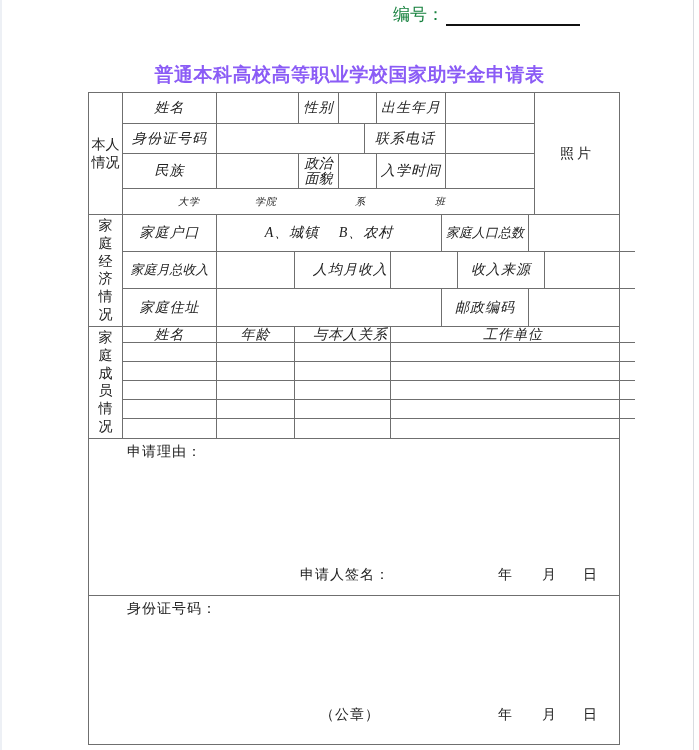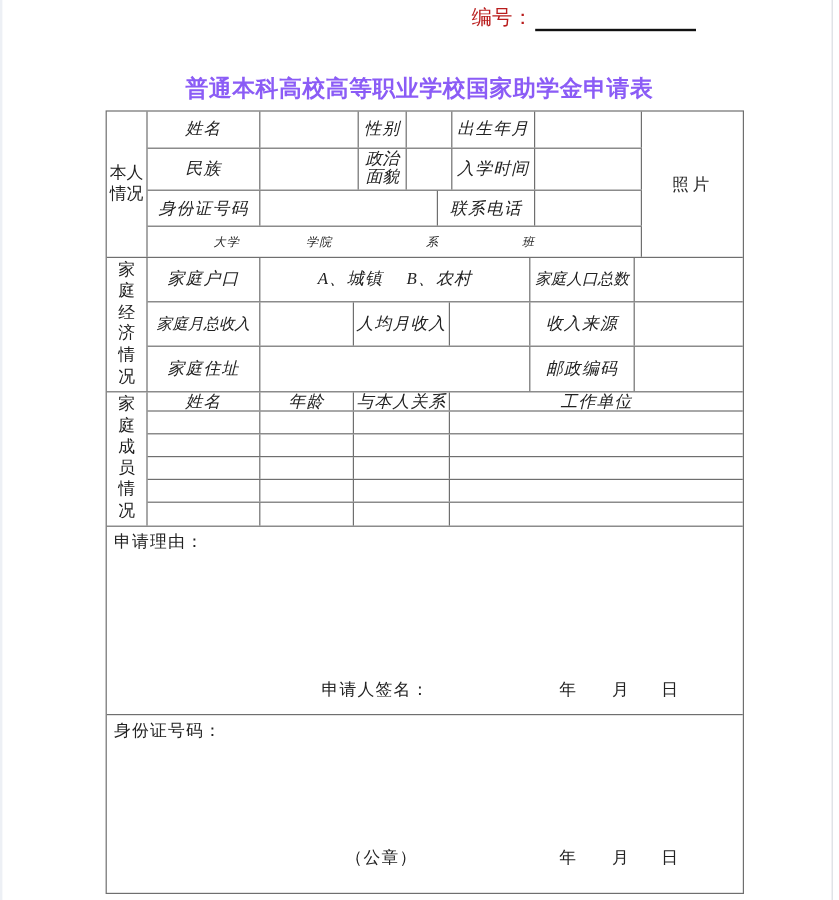--- a/index.html
+++ b/index.html
@@ -4,21 +4,21 @@
 <style>
   html,body { margin:0; padding:0; background:#ffffff; }
   .page {
     position:relative; width:699px; height:750px; background:#ffffff;
     font-family:"Liberation Serif","DejaVu Serif",serif; color:#222;
     overflow:hidden;
   }
   .edge-left  { position:absolute; left:0; top:0; width:2px; height:100%; background:#edf0f5; }
   .edge-right { position:absolute; left:693px; top:0; width:1px; height:100%; background:#d9dce1; }
 
-  .serial { position:absolute; left:393px; top:3px; font-size:17px; color:#b91c1c; white-space:nowrap; }
+  .serial { position:absolute; left:393px; top:3px; font-size:17px; color:#15803d; white-space:nowrap; }
   .serial-line { display:inline-block; width:134px; height:17px; border-bottom:2px solid #111; margin-left:2px; vertical-align:bottom; }
 
   .form-title {
     position:absolute; top:63px; left:0; width:100%; text-align:center;
     font-size:19px; font-weight:bold; letter-spacing:0.5px; color:#8b5cf6; line-height:24px;
   }
 
   .form-table {
     position:absolute; left:88px; top:92px; width:532px; height:653px;
     border:1px solid #6f6f6f; box-sizing:border-box;
@@ -51,35 +51,35 @@
   .two-line { flex-direction:column; line-height:15px; letter-spacing:0; }
 
   .photo-cell {
     width:84px; flex-shrink:0; display:flex; align-items:center; justify-content:center;
     font-size:14px; letter-spacing:3px;
   }
 
   .uni-cell { position:relative; }
   .uni-cell span { position:absolute; top:50%; transform:translateY(-50%); font-size:10px; letter-spacing:1px; }
 
-  .block { position:relative; box-sizing:border-box; font-size:14px; width:100%; }
+  .block { position:relative; box-sizing:border-box; font-size:14px; width:100%;margin-left:32px; }
   .corner-label { position:absolute; left:6px; top:4px; font-size:14px; letter-spacing:1px; }
   .abs { position:absolute; font-size:14px; letter-spacing:1px; white-space:nowrap; }
 
   
   .h31 { height:31px; } .h35 { height:35px; } .h30 { height:30px; } .h25 { height:25px; }
   .h37 { height:37px; } .h16 { height:16px; } .h19 { height:19px; }
   .s1 { height:122px; } .s2 { height:112px; } .s3 { height:112px; }
   .s4 { height:157px; } .s5 { height:148px; }
 
   
   .w94{width:94px;} .w82{width:82px;} .w40{width:40px;} .w38{width:38px;}
   .w69{width:69px;} .w89{width:89px;} .w148{width:148px;} .w81{width:81px;}
   .w412{width:412px;} .w225{width:225px;} .w87{width:87px;} .w90{width:90px;}
-  .w78{width:78px;} .w80{width:80px;} .w67{width:67px;} .w244{width:244px;}
+  .w78{width:78px;} .w80{width:80px;margin-left:16px;} .w67{width:67px;} .w244{width:244px;}
 </style>
 </head>
 <body>
 
 <div class="page">
   <div class="edge-left"></div>
   <div class="edge-right"></div>
 
   <div class="serial">
     <span>编号：</span><span class="serial-line"></span>
@@ -94,39 +94,39 @@
         <span>本人</span>
         <span>情况</span>
       </div>
       <div class="rows s1-rows">
         <div class="row h31 bb">
           <div class="cell w94 br">姓名</div>
           <div class="cell w82 br"></div>
           <div class="cell w40 br">性别</div>
           <div class="cell w38 br"></div>
           <div class="cell w69 br">出生年月</div>
+          <div class="cell w89 br"></div>
+        </div>
+        <div class="row h30 bb">
+          <div class="cell w94 br">身份证号码</div>
+          <div class="cell w148 br"></div>
+          <div class="cell w81 br">联系电话</div>
           <div class="cell w89 br"></div>
         </div>
         <div class="row h35 bb">
           <div class="cell w94 br">民族</div>
           <div class="cell w82 br"></div>
           <div class="cell w40 br two-line">
             <span>政治</span>
             <span>面貌</span>
           </div>
           <div class="cell w38 br"></div>
           <div class="cell w69 br">入学时间</div>
           <div class="cell w89 br"></div>
         </div>
-        <div class="row h30 bb">
-          <div class="cell w94 br">身份证号码</div>
-          <div class="cell w148 br"></div>
-          <div class="cell w81 br">联系电话</div>
-          <div class="cell w89 br"></div>
-        </div>
         <div class="row h25">
           <div class="cell w412 br uni-cell">
             <span style="left:55px">大学</span>
             <span style="left:132px">学院</span>
             <span style="left:232px">系</span>
             <span style="left:312px">班</span>
           </div>
         </div>
       </div>
       <div class="photo-cell">照片</div>

